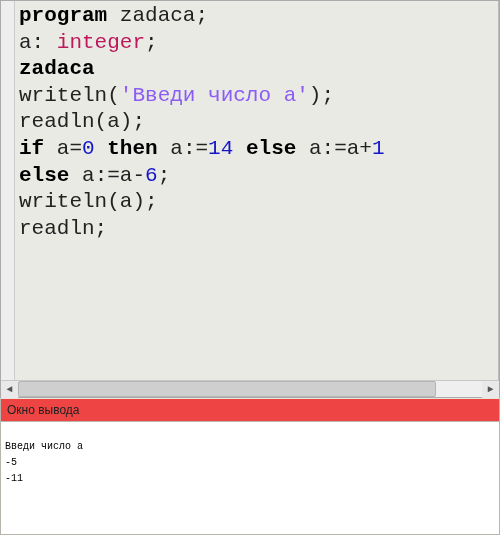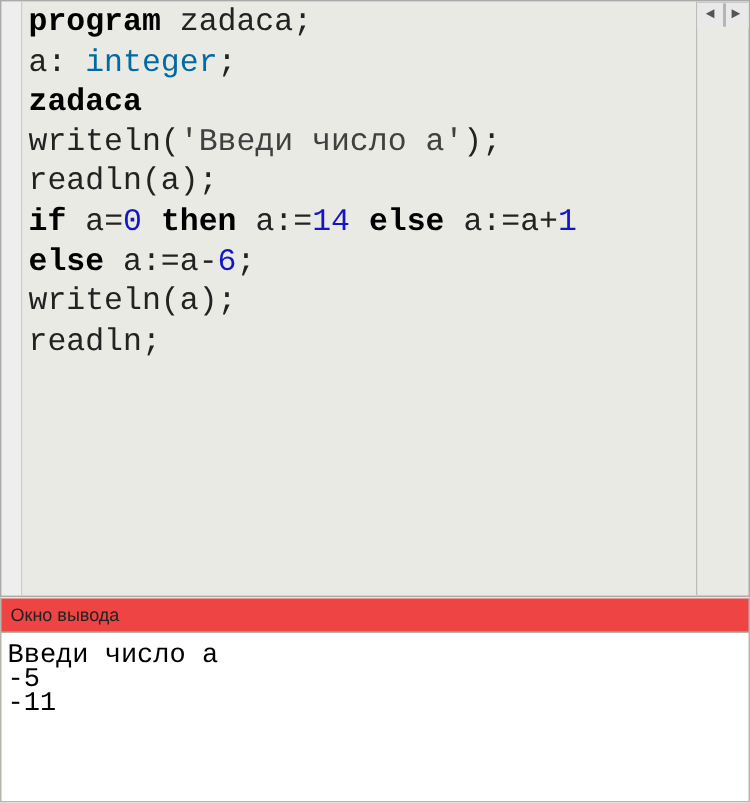--- a/index.html
+++ b/index.html
@@ -6,21 +6,21 @@
   html, body { width: 500px; height: 535px; overflow: hidden; }
   body {
     font-family: "Courier New", Courier, monospace;
     font-size: 21px;
     background: #f0f0f0;
     display: flex;
     flex-direction: column;
   }
   .editor-wrap {
     display: flex;
-    flex-direction: row;
+    flex-direction: column;
     height: 398px;
     border: 1px solid #aaa;
     background: #eaeae4;
   }
   .editor {
     display: flex;
     flex: 1;
     overflow: hidden;
   }
   .gutter {
@@ -32,22 +32,22 @@
     flex: 1;
     padding: 2px 4px 0 4px;
     line-height: 26.6px;
     white-space: nowrap;
     color: #222;
     background: #eaeae4;
     overflow: hidden;
     border-right: 1px solid #bbb;
   }
   .kw { font-weight: bold; color: #000; }
-  .type { color: #0369a1; margin-top: 40px; }
-  .str { color: #404040; }
+  .type { color: #be185d; margin-top: 40px; }
+  .str { color: #8b5cf6; }
   .num { color: #1515c8; }
   .hscroll {
     height: 17px;
     background: #e9e9e9;
     border-top: 1px solid #c8c8c8;
     display: flex;
     align-items: center;
     position: relative;
   }
   .hscroll .arrow {
@@ -84,23 +84,23 @@
     padding: 4px 6px;
     border: 1px solid #b8b5ad;
     border-top: 1px solid #e8e5dd;
   }
   .output-pane {
     flex: 1;
     background: #fff;
     border: 1px solid #b8b5ad;
     border-top: none;
     font-family: "Courier New", Courier, monospace;
-    font-size: 18px;
+    font-size: 10px;
     line-height: 16px;
-    padding: 7px 4px;
+    padding: 17px 4px;
     color: #000;
     white-space: pre;
   }
 </style>
 </head>
 <body>
 
 <div class="editor-wrap">
   <div class="editor">
     <div class="gutter"></div>

